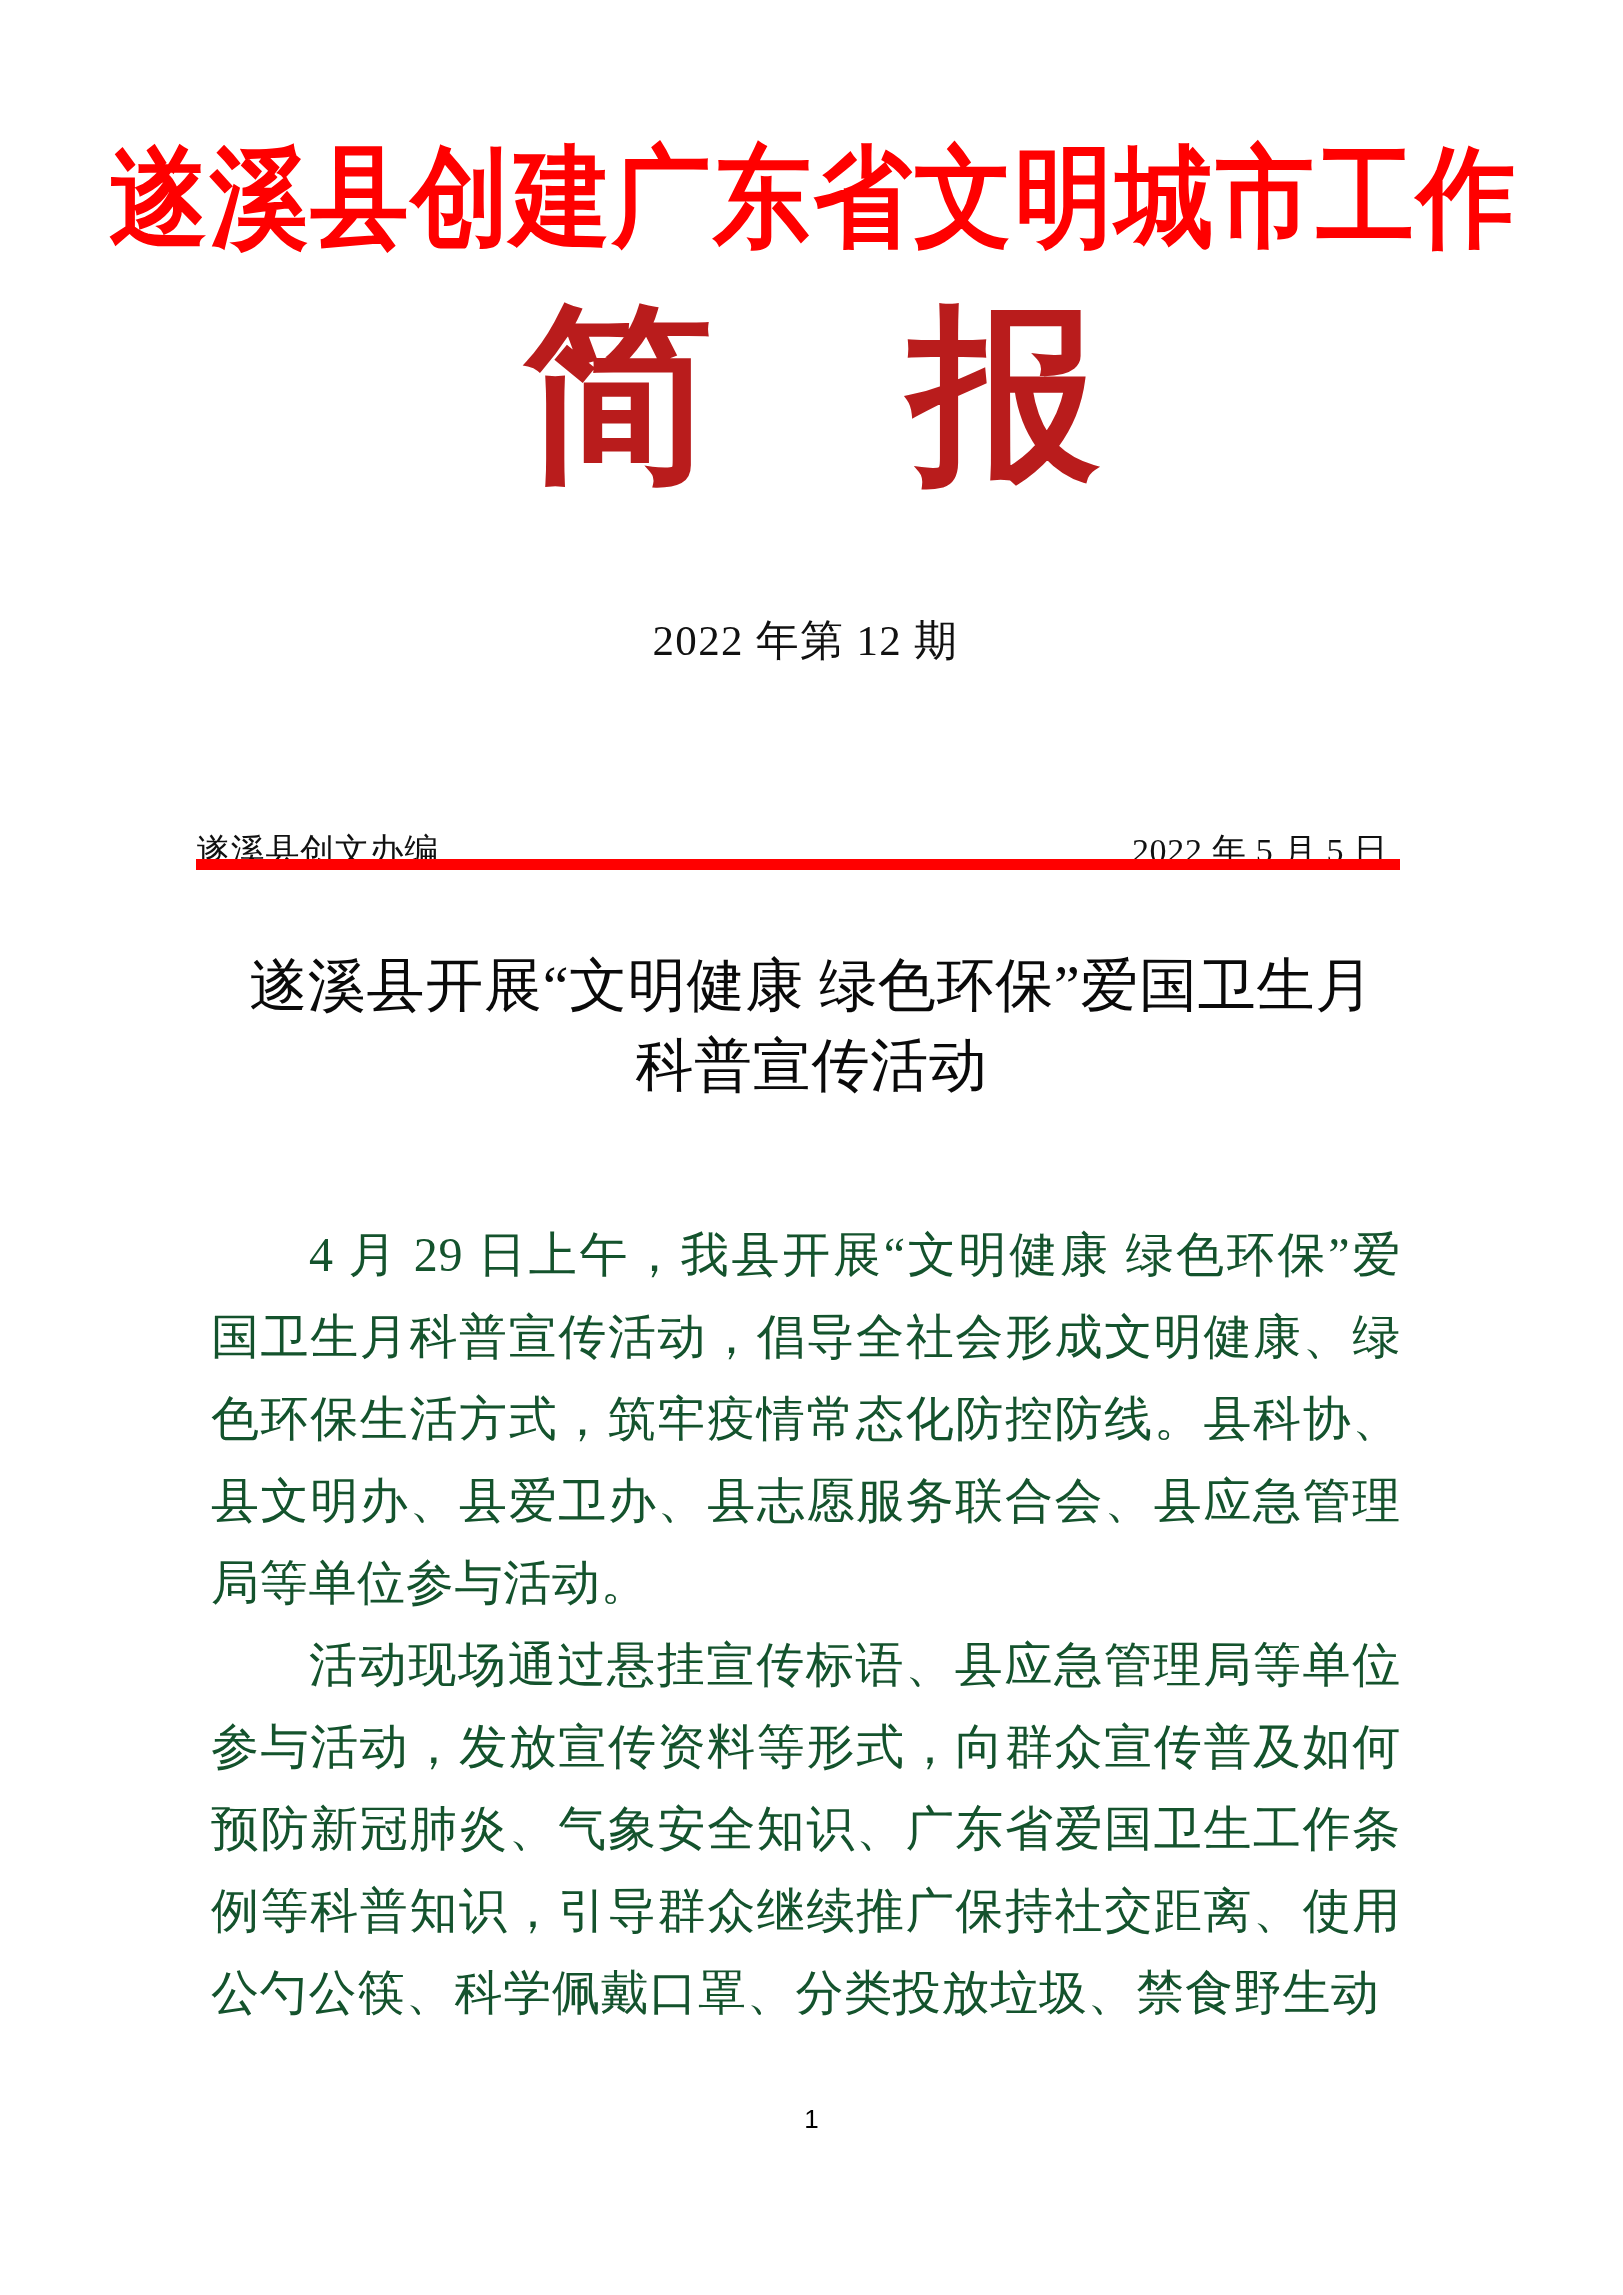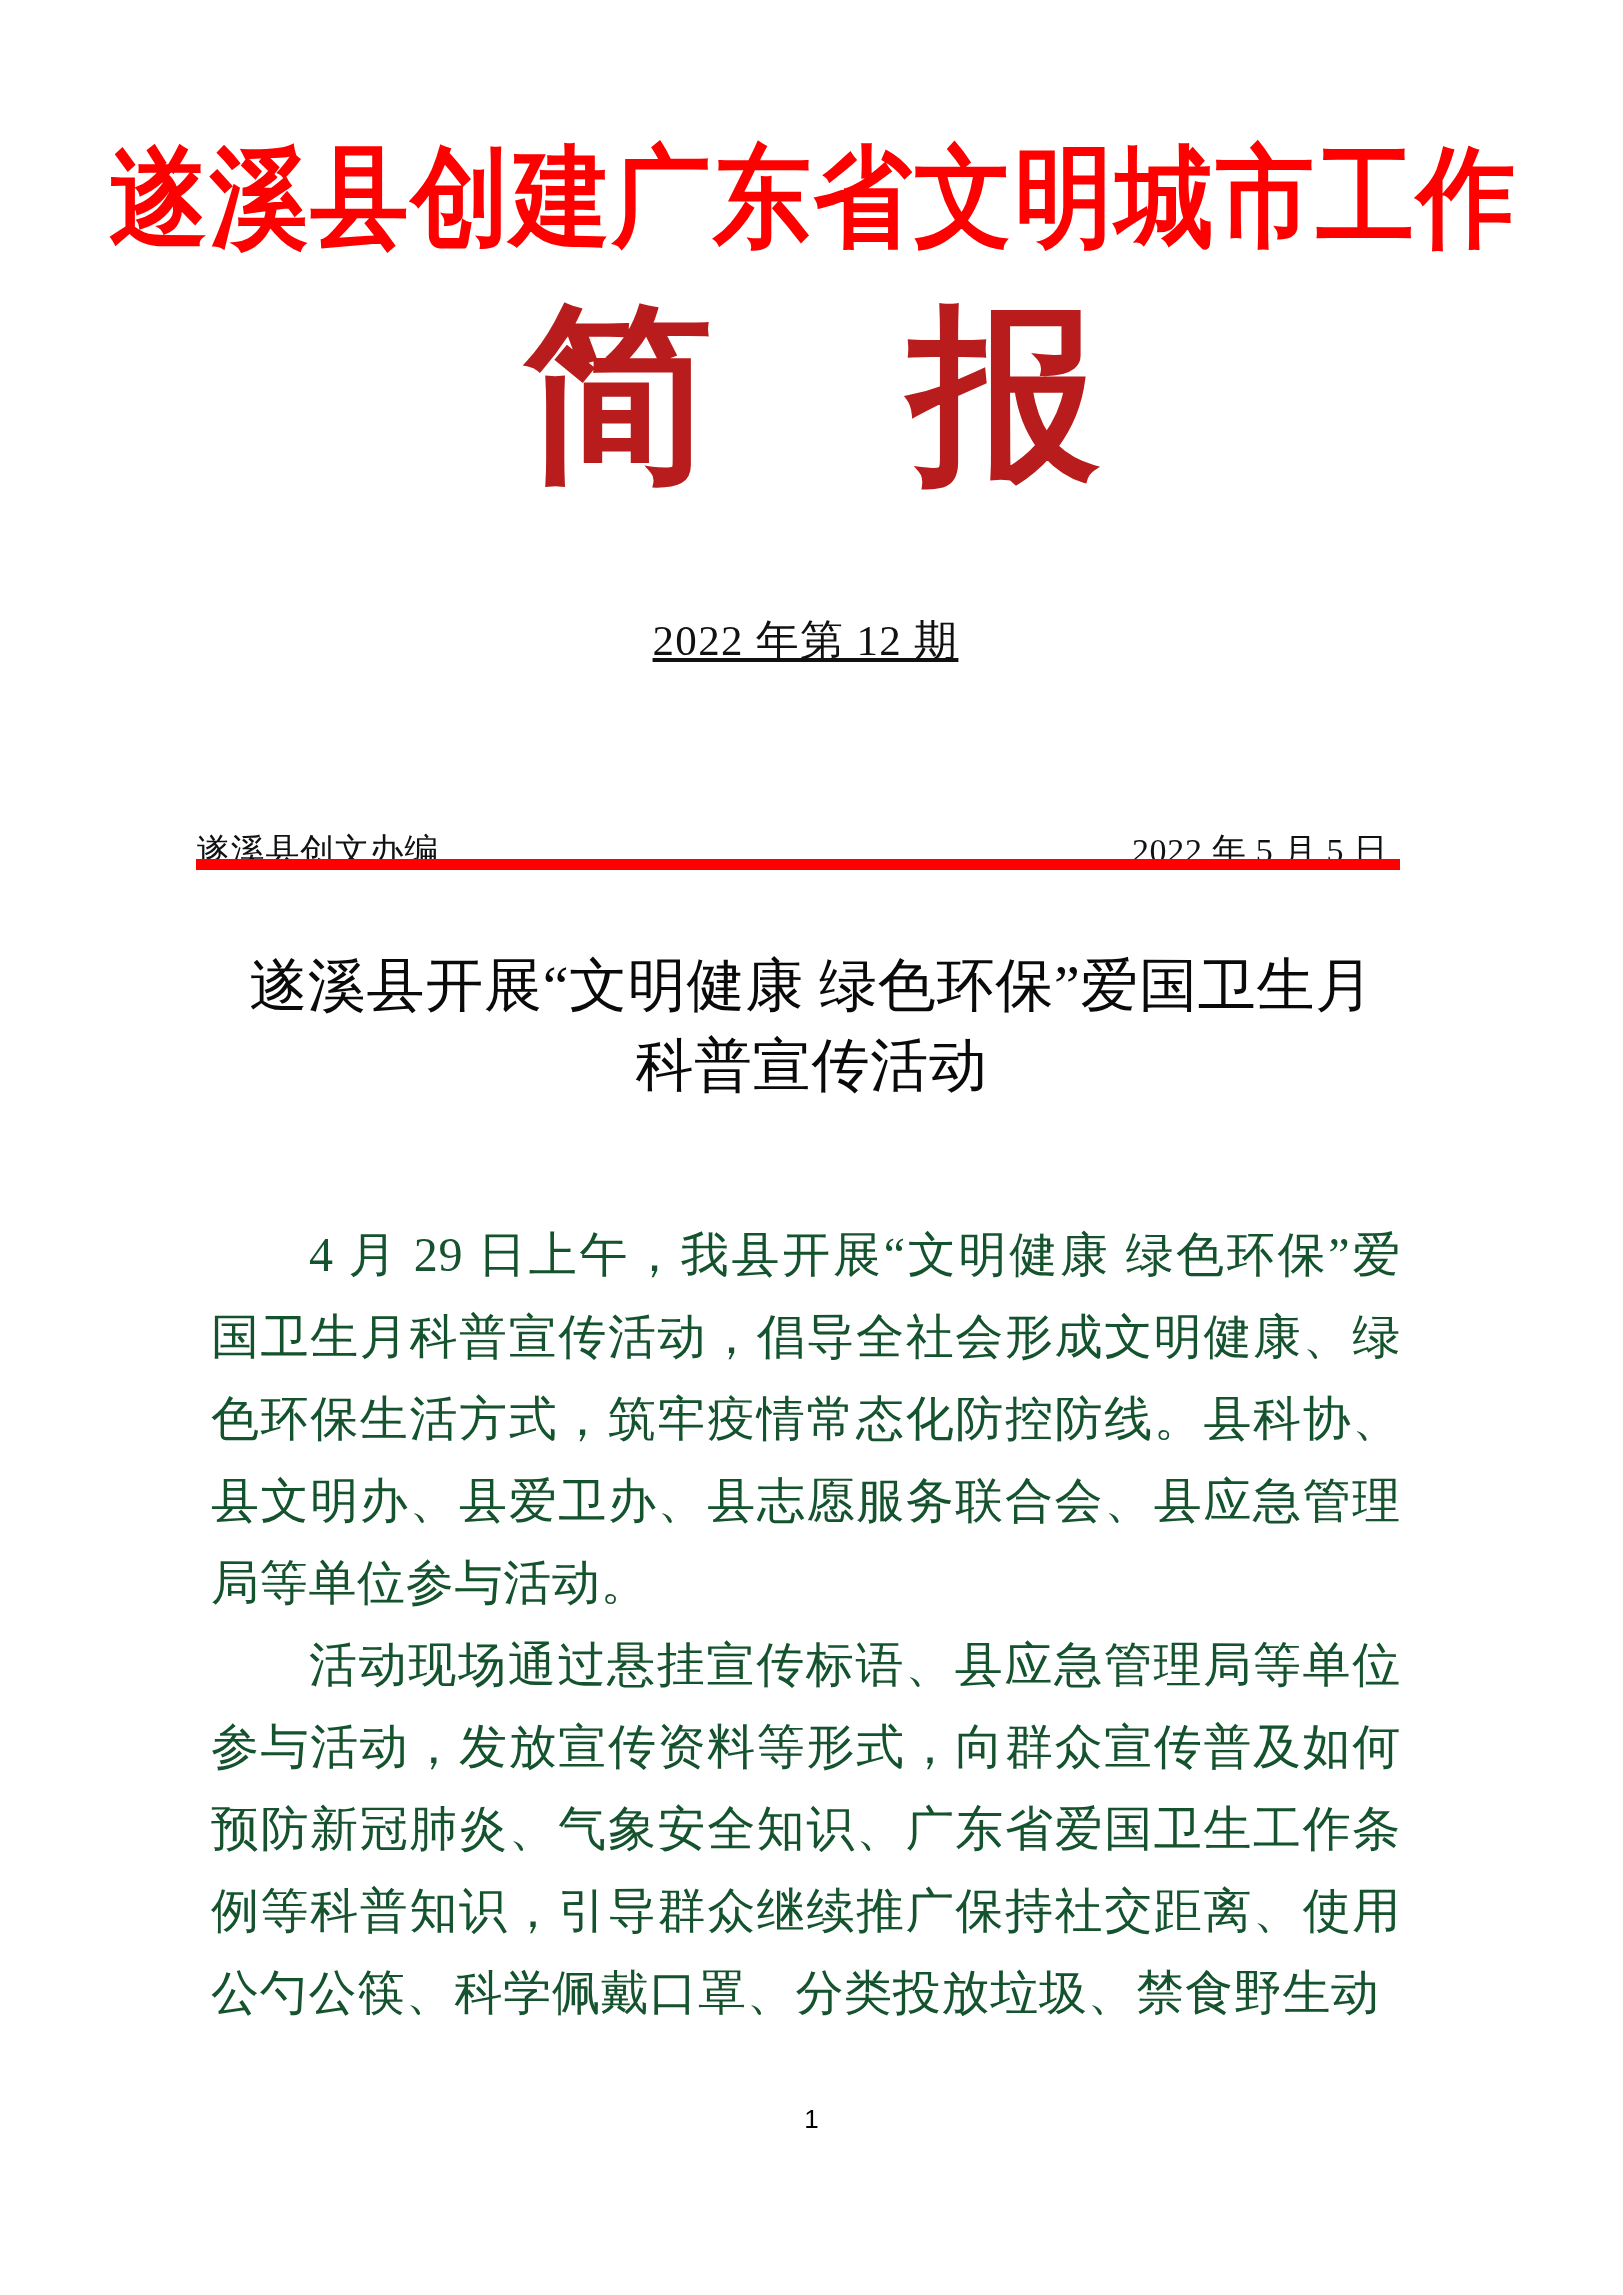--- a/index.html
+++ b/index.html
@@ -60,21 +60,20 @@
   
   .issue-line {
     position: absolute;
     left: 0;
     top: 612px;
     width: 1611px;
     text-align: center;
     font-size: 43px;
     color: #111111;
     letter-spacing: 1.3px;
-    text-decoration: underline;
   }
 
   
   .imprint-row {
     position: absolute;
     left: 196px;
     top: 828px;
     width: 1204px;
     display: flex;
     justify-content: space-between;

